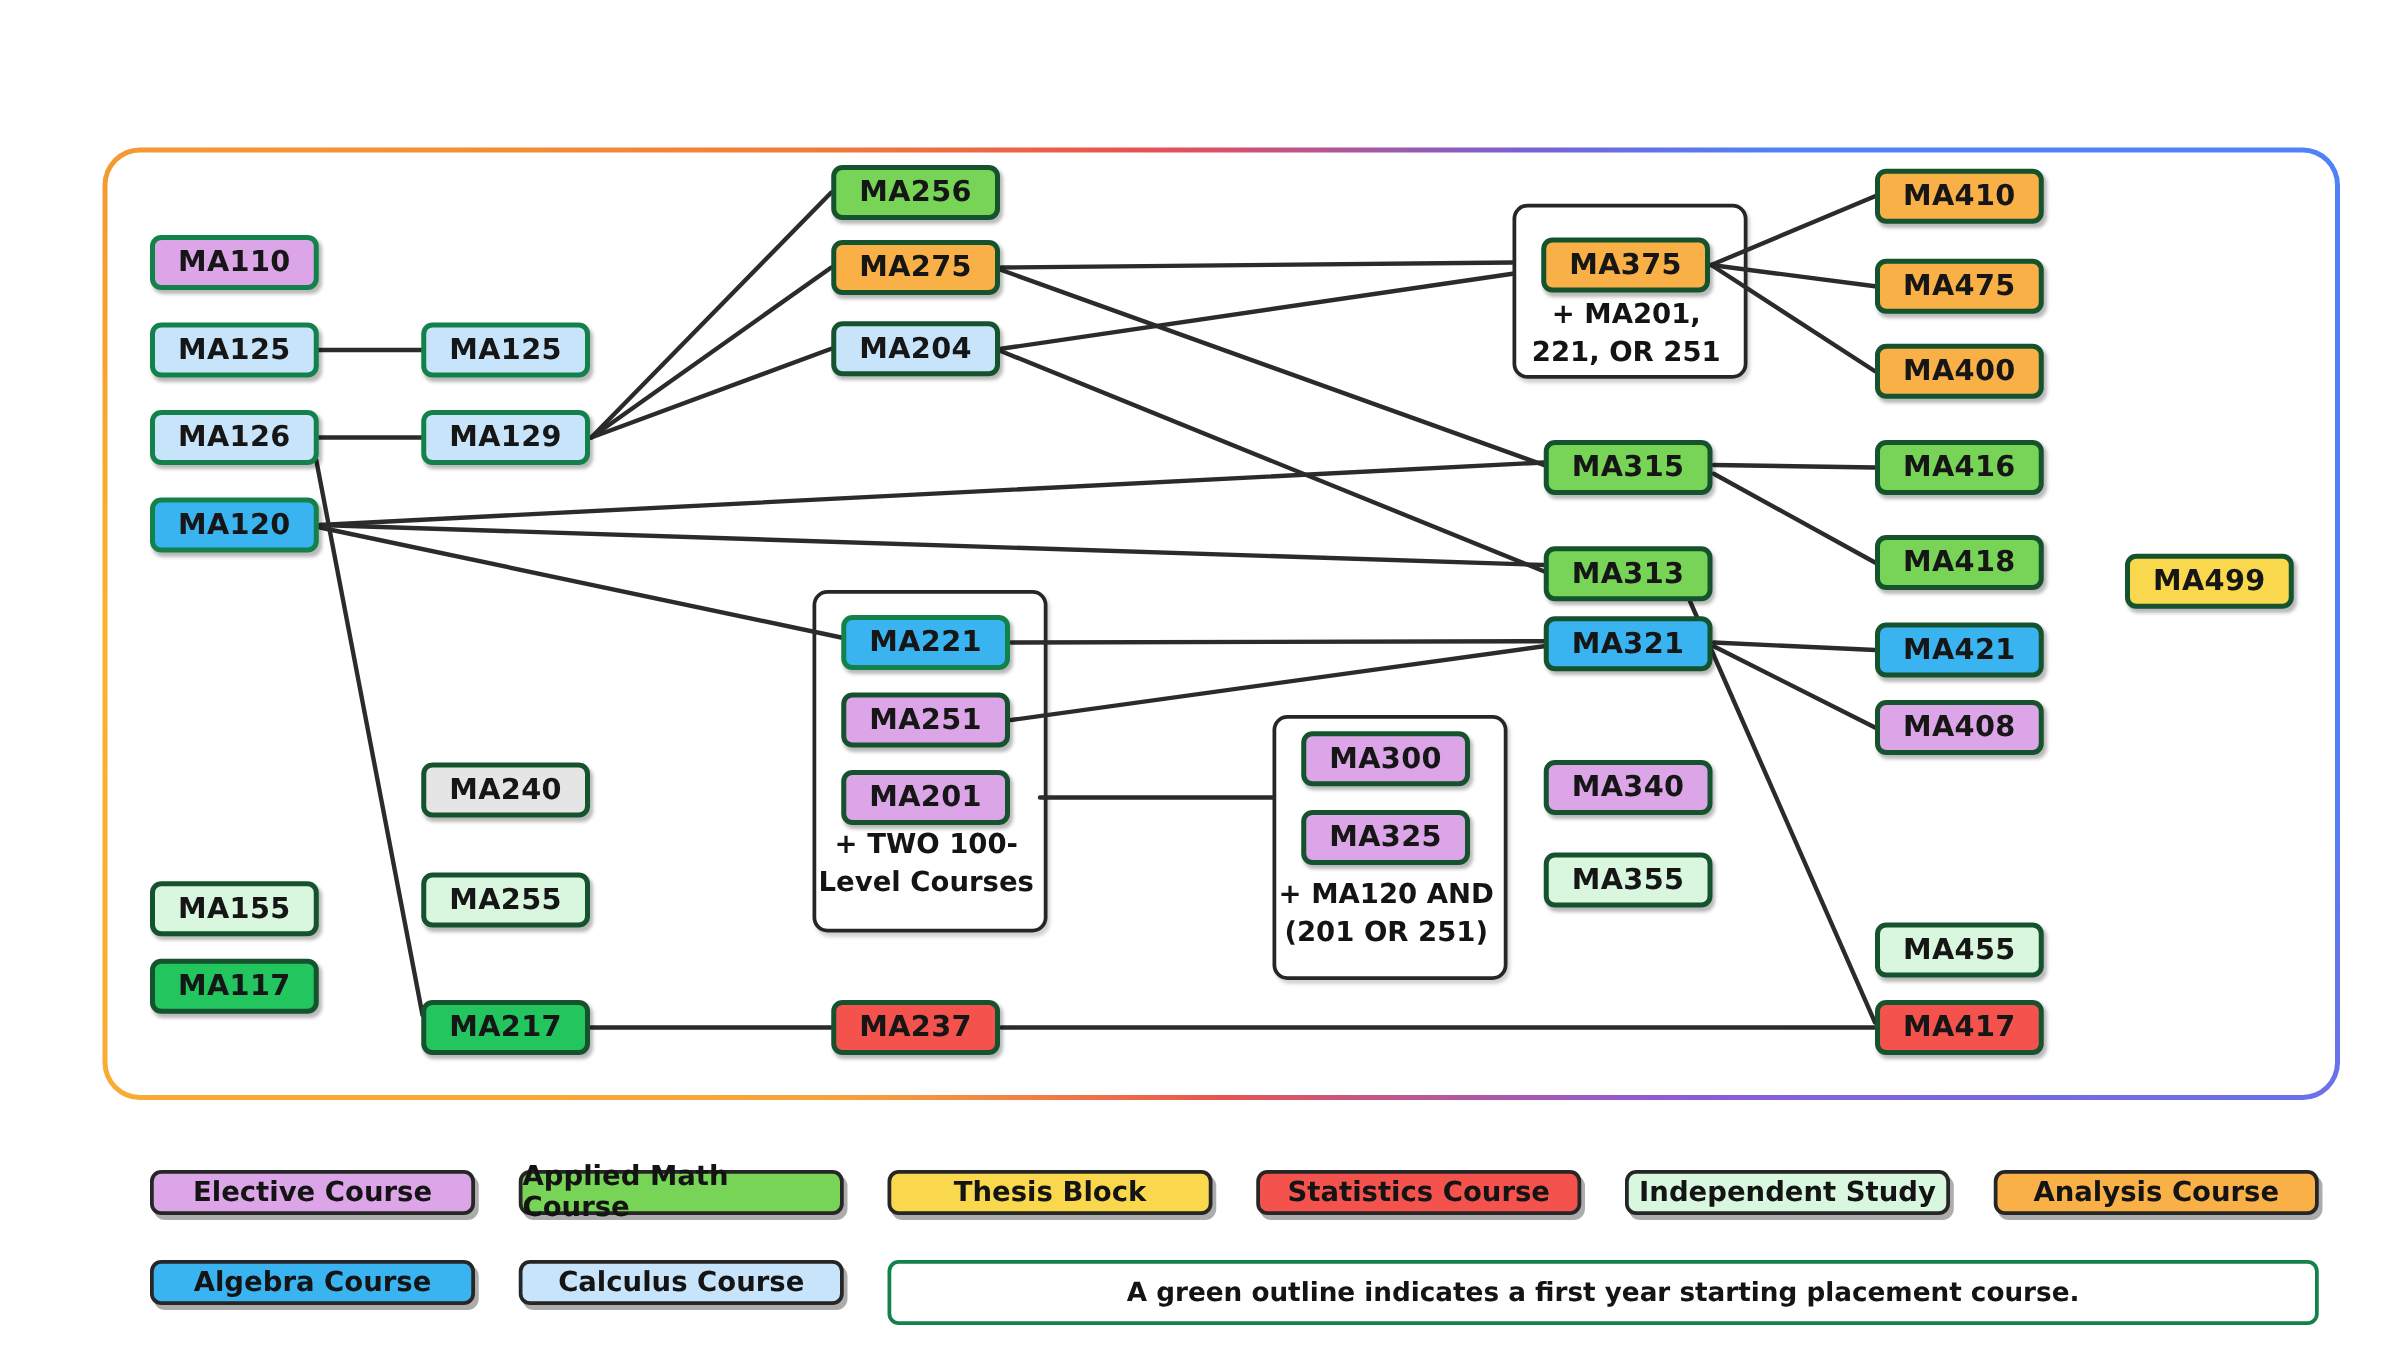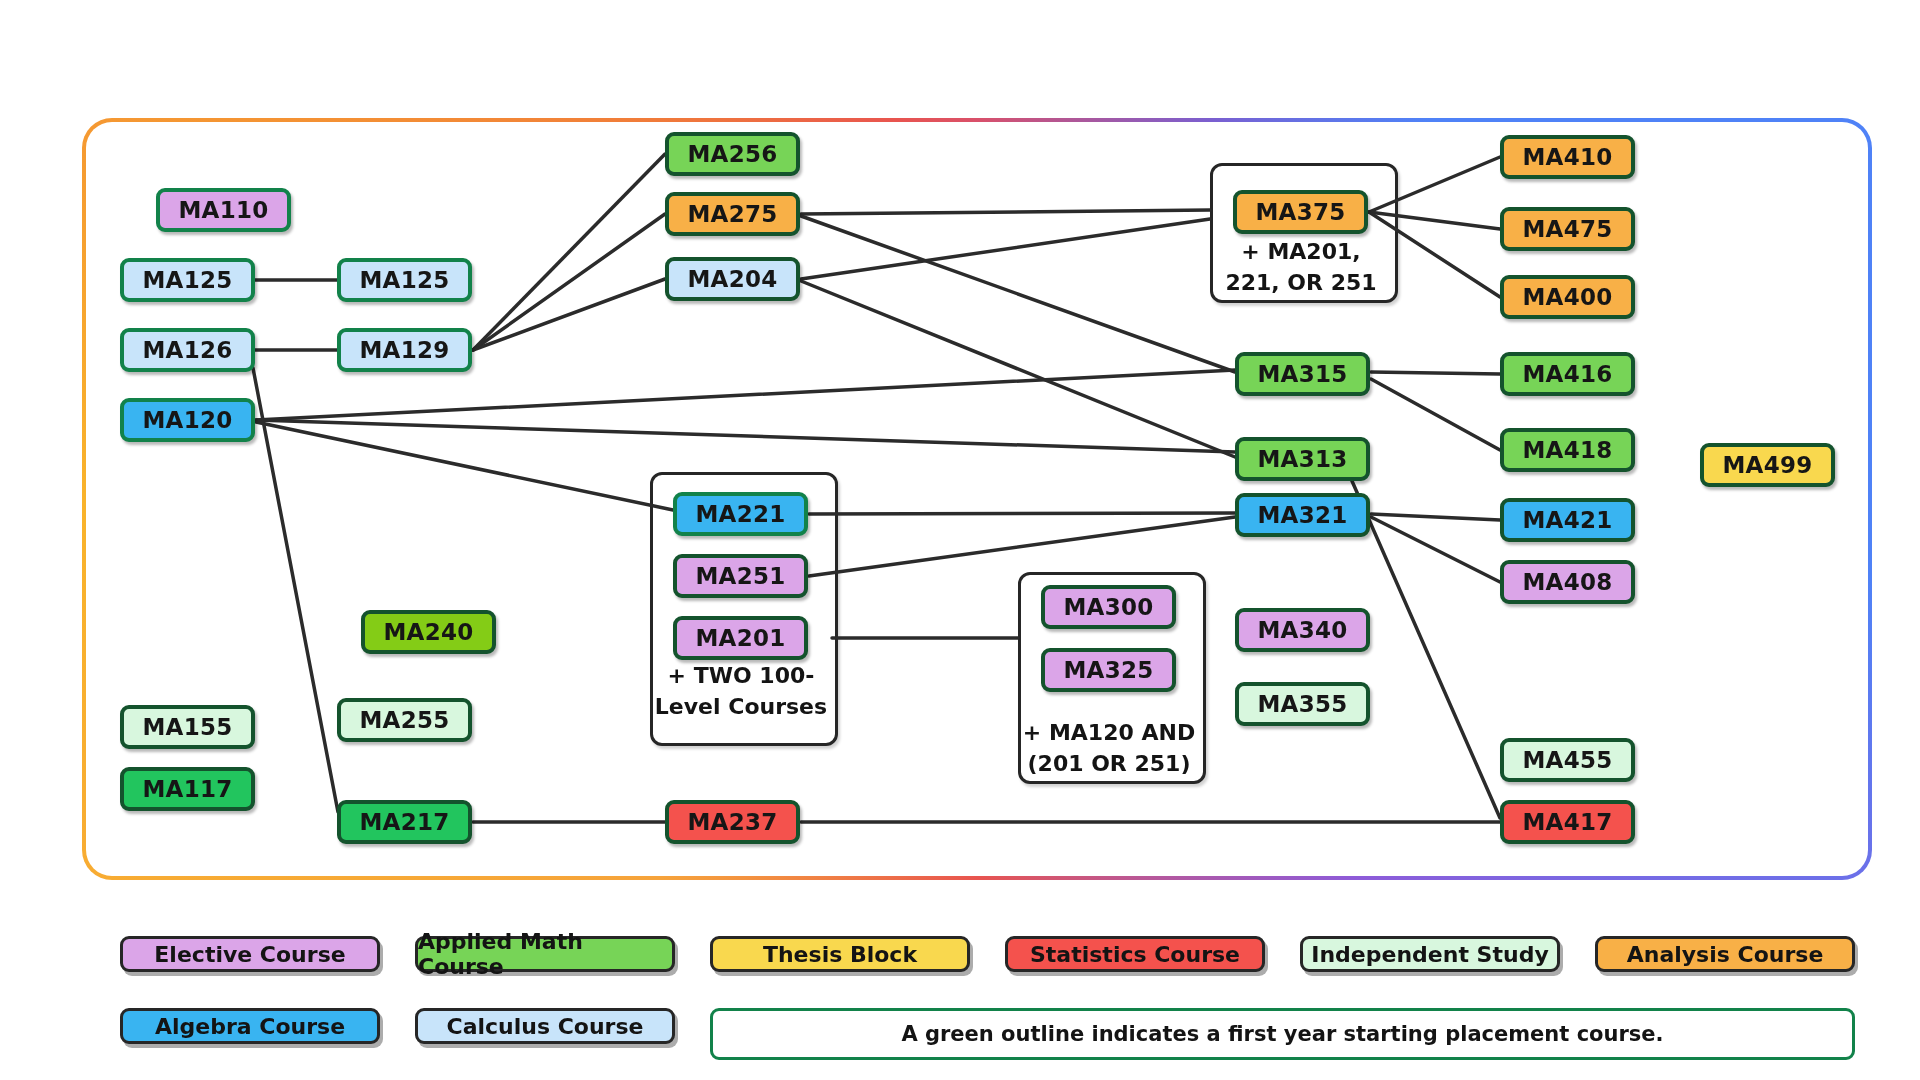--- a/index.html
+++ b/index.html
@@ -38,21 +38,21 @@
   <div class="frame">
     <div class="frame-inner"></div>
   </div>
   <div id="diagram">
       <div class="group" style="left: 650px; top: 472px; width: 182px; height: 268px;"></div>
       <div class="group-caption" style="left: 650px; top: 660px; width: 182px;">
         <div>+ TWO 100-</div>
         <div>Level Courses</div>
       </div>
       <div class="group" style="left: 1018px; top: 572px; width: 182px; height: 206px;"></div>
-      <div class="group-caption" style="left: 1018px; top: 700px; width: 182px; margin-top: 17px;">
+      <div class="group-caption" style="left: 1018px; top: 700px; width: 182px;">
         <div>+ MA120 AND</div>
         <div>(201 OR 251)</div>
       </div>
       <div class="group" style="left: 1210px; top: 163px; width: 182px; height: 134px;"></div>
       <div class="group-caption" style="left: 1210px; top: 236px; width: 182px;">
         <div>+ MA201,</div>
         <div>221, OR 251</div>
       </div>
       <svg id="edges" viewBox="0 0 1920 1080">
         <line x1="255" y1="280" x2="337" y2="280"></line>
@@ -75,29 +75,29 @@
         <line x1="1369" y1="212" x2="1500" y2="229"></line>
         <line x1="1369" y1="212" x2="1500" y2="297"></line>
         <line x1="1371" y1="372" x2="1500" y2="374"></line>
         <line x1="1371" y1="379" x2="1500" y2="450"></line>
         <line x1="1371" y1="514" x2="1500" y2="520"></line>
         <line x1="1371" y1="517" x2="1500" y2="582"></line>
         <line x1="1352" y1="481" x2="1500" y2="818"></line>
         <line x1="473" y1="822" x2="665" y2="822"></line>
         <line x1="801" y1="822" x2="1500" y2="822"></line>
       </svg>
-      <div class="node placement" style="left: 120px; top: 188px; background: rgb(219, 165, 232); margin-left: 36px;">MA110</div>
+      <div class="node placement" style="left: 120px; top: 188px; background: rgb(219, 165, 232);">MA110</div>
       <div class="node placement" style="left: 120px; top: 258px; background: rgb(200, 228, 250);">MA125</div>
       <div class="node placement" style="left: 337px; top: 258px; background: rgb(200, 228, 250);">MA125</div>
       <div class="node placement" style="left: 120px; top: 328px; background: rgb(200, 228, 250);">MA126</div>
       <div class="node placement" style="left: 337px; top: 328px; background: rgb(200, 228, 250);">MA129</div>
       <div class="node placement" style="left: 120px; top: 398px; background: rgb(57, 180, 241);">MA120</div>
       <div class="node" style="left: 120px; top: 705px; background: rgb(216, 247, 222);">MA155</div>
       <div class="node" style="left: 120px; top: 767px; background: #22c55e;">MA117</div>
-      <div class="node" style="left: 337px; top: 610px; background: #84cc16; margin-left: 24px;">MA240</div>
+      <div class="node" style="left: 337px; top: 610px; background: #e5e5e5;">MA240</div>
       <div class="node" style="left: 337px; top: 698px; background: rgb(216, 247, 222);">MA255</div>
       <div class="node" style="left: 337px; top: 800px; background: #22c55e;">MA217</div>
       <div class="node" style="left: 665px; top: 132px; background: rgb(119, 212, 87);">MA256</div>
       <div class="node" style="left: 665px; top: 192px; background: rgb(248, 176, 71);">MA275</div>
       <div class="node" style="left: 665px; top: 257px; background: rgb(200, 228, 250);">MA204</div>
       <div class="node" style="left: 665px; top: 800px; background: rgb(244, 82, 77);">MA237</div>
       <div class="node placement" style="left: 673px; top: 492px; background: rgb(57, 180, 241);">MA221</div>
       <div class="node" style="left: 673px; top: 554px; background: rgb(219, 165, 232);">MA251</div>
       <div class="node" style="left: 673px; top: 616px; background: rgb(219, 165, 232);">MA201</div>
       <div class="node" style="left: 1041px; top: 585px; background: rgb(219, 165, 232);">MA300</div>

